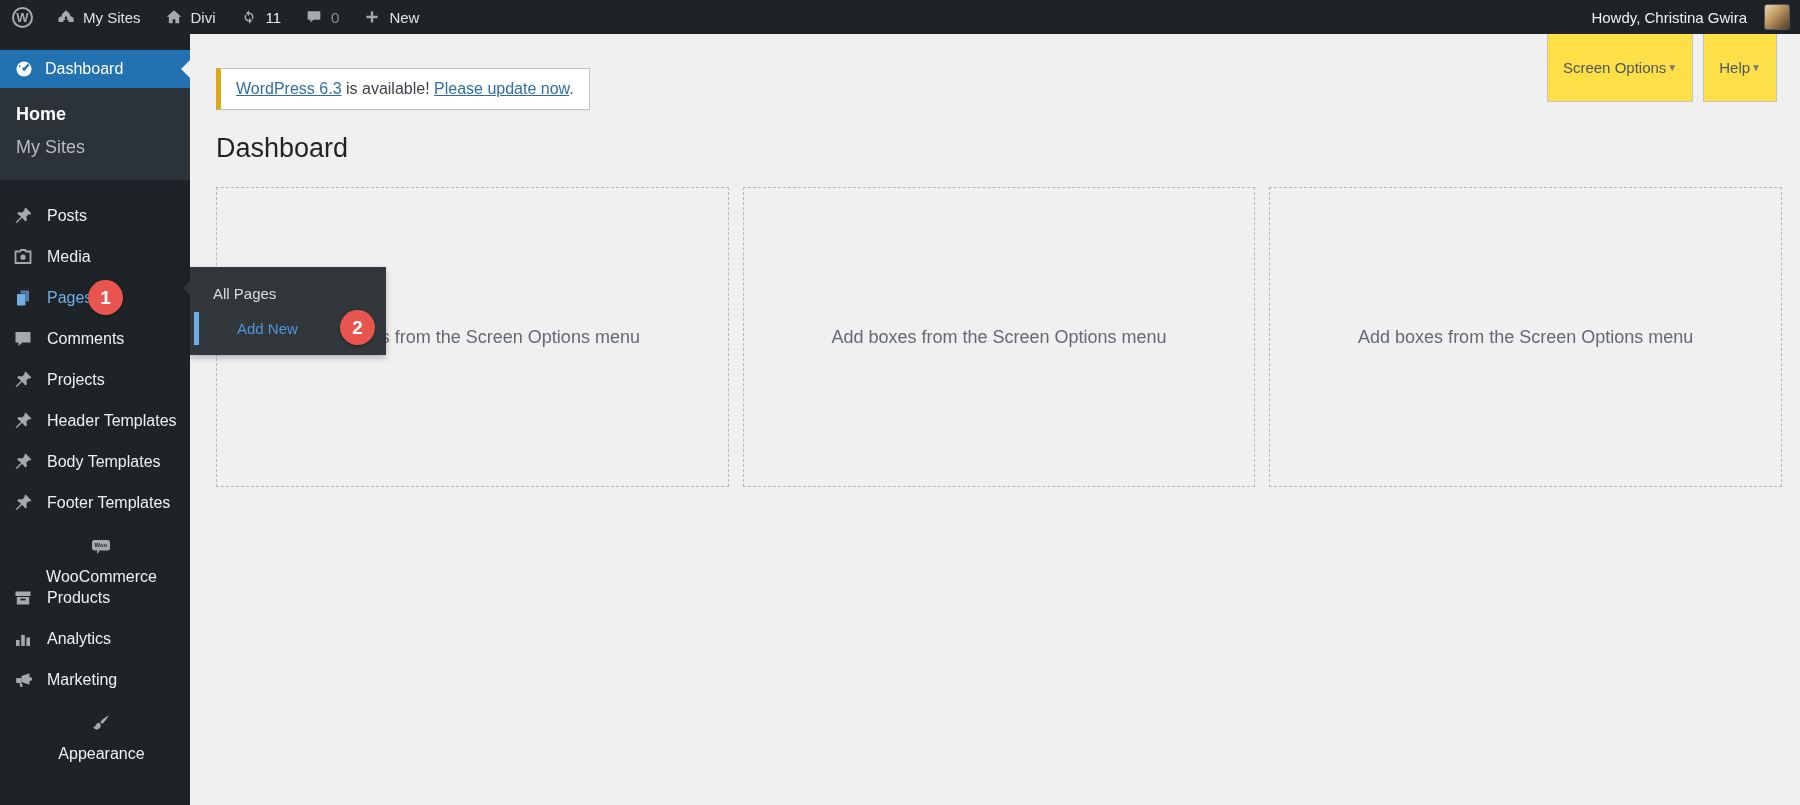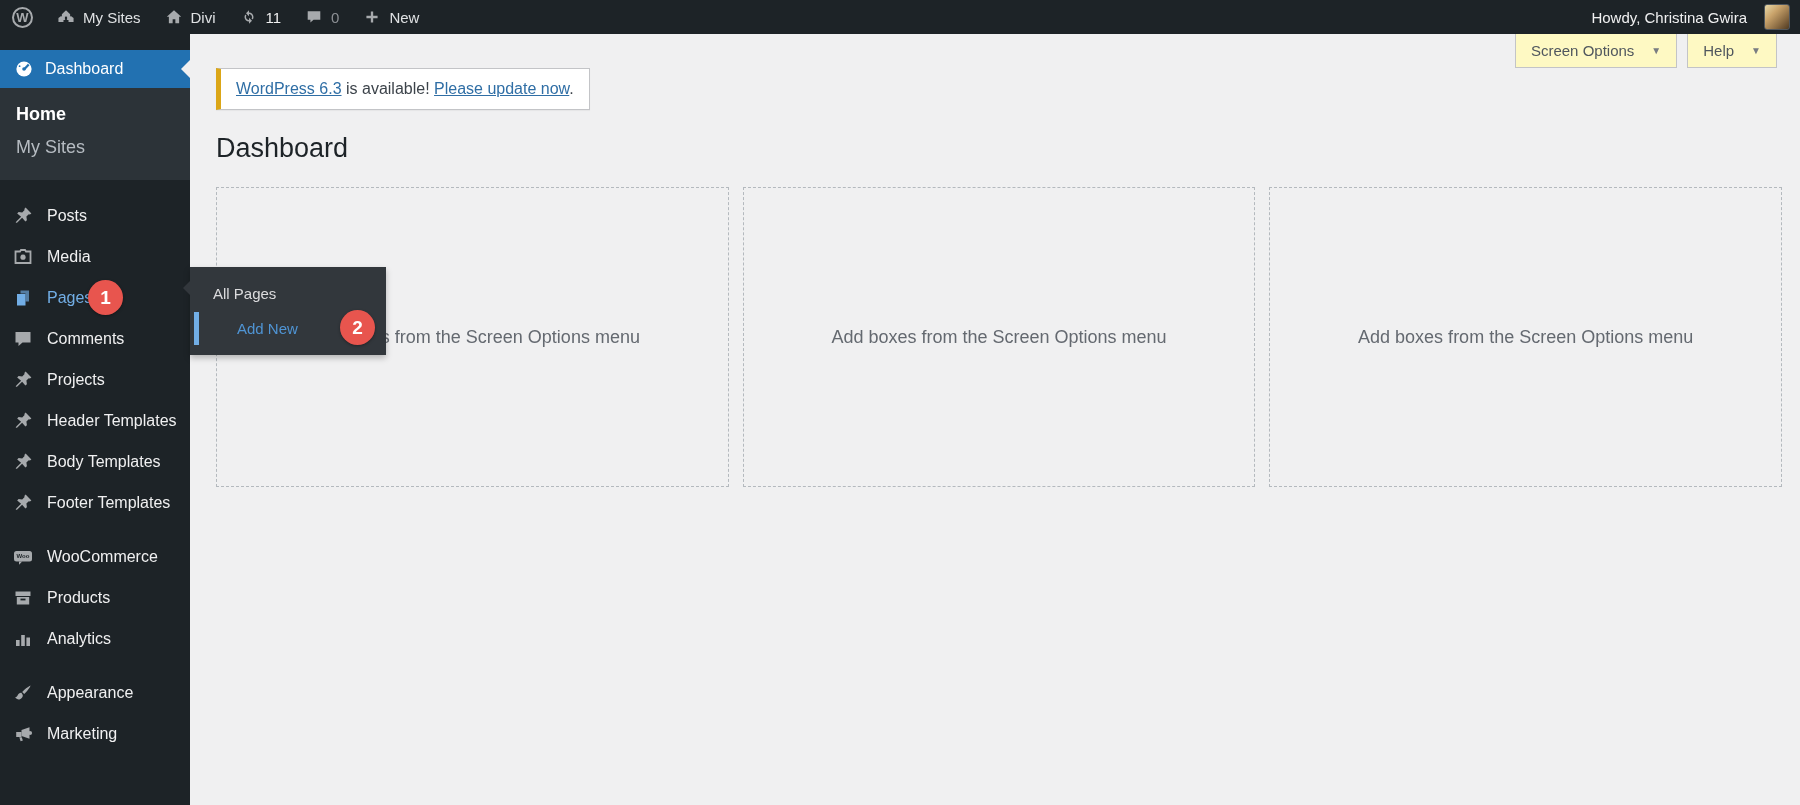--- a/index.html
+++ b/index.html
@@ -46,21 +46,21 @@
   }
   .dash-submenu { background:#2c3338; padding:10px 0 16px; }
   .dash-submenu a { display:block; padding:6px 0 6px 16px; font-size:18px; color:#b6bcc2; cursor:pointer; }
   .dash-submenu a.current { color:#fff; font-weight:bold; }
 
   #menu { list-style:none; margin:15px 0 0; padding:0; }
   .menu-item {
     height:41px; display:flex; align-items:center; gap:12px; padding-left:13px;
     color:#f0f0f1; font-size:16px; position:relative; cursor:pointer;
   }
-  .menu-item.sep { margin-top:13px; }
+  .menu-item.sep { margin-top:13px;flex-direction:column; }
   .mi-icon { width:22px; color:#a7aaad; display:flex; }
   .mi-icon svg { width:20px; height:20px; fill:currentColor; display:block; }
   .menu-item.highlight .mi-icon, .menu-item.highlight .mi-label { color:#72aee6; }
 
   .step-badge {
     position:absolute; width:35px; height:35px; border-radius:50%;
     background:#e8554e; color:#fff; font-weight:bold; font-size:19px;
     display:flex; align-items:center; justify-content:center;
     box-shadow:0 1px 3px rgba(0,0,0,.35); z-index:95;
   }
@@ -96,23 +96,23 @@
   .page-title { font-size:27px; font-weight:400; color:#1d2327; margin:22px 0 0; line-height:1.2; }
   .boxes { display:grid; grid-template-columns:repeat(3,1fr); gap:14px; margin-top:23px; height:300px; }
   .placeholder-box {
     border:1px dashed #b4b9be; display:flex; align-items:center; justify-content:center;
     color:#646970; font-size:18px;
   }
 
   
   .screen-tabs { position:absolute; top:34px; right:23px; display:flex; gap:10px; z-index:160; }
   .screen-tab {
-    background:#fef9c3; border:1px solid #c3c4c7; border-top:none;
-    padding:8px 15px; font-size:15px; color:#50575e;
-    display:flex; gap:17px; align-items:center; cursor:pointer;
+    background:#fde047; border:1px solid #c3c4c7; border-top:none;
+    padding:25px 15px; font-size:15px; color:#50575e;
+    display:flex; gap:1px; align-items:center; cursor:pointer;
   }
   .caret { font-size:10px; color:#787c82; }
 </style>
 </head>
 <body>
 
 <div id="adminbar">
   <div class="ab-item">
     <span class="wp-logo-circle">W</span>
   </div>
@@ -273,39 +273,39 @@
       <li class="menu-item">
         <span class="mi-icon">
           <svg viewBox="0 0 20 20">
             <rect x="3" y="11" width="3.6" height="6"></rect>
             <rect x="8.2" y="6" width="3.6" height="11"></rect>
             <rect x="13.4" y="8.5" width="3.6" height="8.5"></rect>
           </svg>
         </span>
         <span class="mi-label">Analytics</span>
       </li>
-      <li class="menu-item sep">
-        <span class="mi-icon">
-          <svg viewBox="0 0 20 20">
-            <path d="M17.6 2.4c-2.5 1-6.6 4.4-8.4 6.5l2 2c2.1-1.8 5.5-5.9 6.4-8.5z"></path>
-            <path d="M8.4 9.8c-1.6-.2-3.1.8-3.6 2.3-.4 1.2-1.2 1.9-2.6 2.2 1.1 1.8 3 2.5 4.8 1.9 1.8-.6 2.9-2.2 2.8-4.2z"></path>
-          </svg>
-        </span>
-        <span class="mi-label">Appearance</span>
-      </li>
       <li class="menu-item">
         <span class="mi-icon">
           <svg viewBox="0 0 20 20">
             <path d="M16.5 3.2v11.6l-8-2.8V6z"></path>
             <path d="M3.2 8h5.3v5H3.2z"></path>
             <path d="M6.3 13.2l1.3 4 2.3-.7-1.2-3.3z"></path>
             <circle cx="17" cy="9" r="2.1"></circle>
           </svg>
         </span>
         <span class="mi-label">Marketing</span>
+      </li>
+      <li class="menu-item sep">
+        <span class="mi-icon">
+          <svg viewBox="0 0 20 20">
+            <path d="M17.6 2.4c-2.5 1-6.6 4.4-8.4 6.5l2 2c2.1-1.8 5.5-5.9 6.4-8.5z"></path>
+            <path d="M8.4 9.8c-1.6-.2-3.1.8-3.6 2.3-.4 1.2-1.2 1.9-2.6 2.2 1.1 1.8 3 2.5 4.8 1.9 1.8-.6 2.9-2.2 2.8-4.2z"></path>
+          </svg>
+        </span>
+        <span class="mi-label">Appearance</span>
       </li>
     </ul>
 </div>
 
 <div id="flyout">
   <span class="fly-arrow"></span>
 <div class="fly-item">
       <span>All Pages</span>
     </div>
     <div class="fly-item active">

